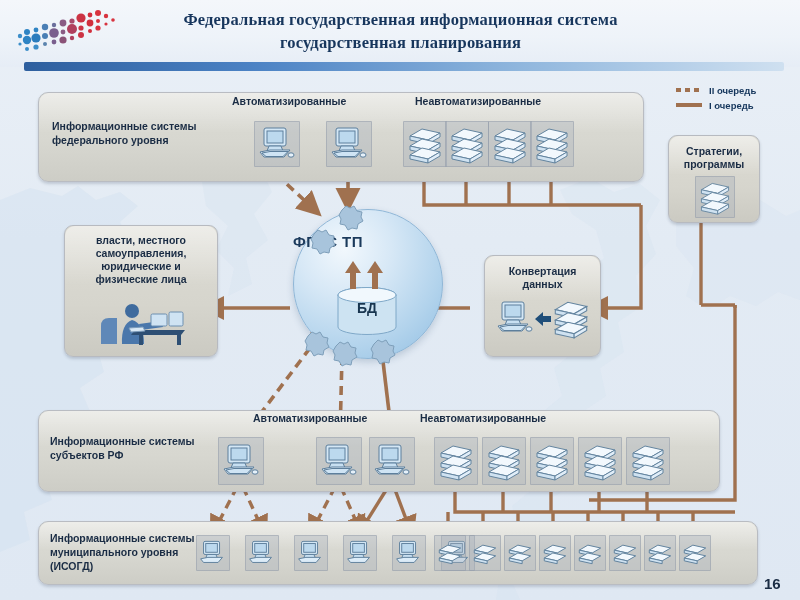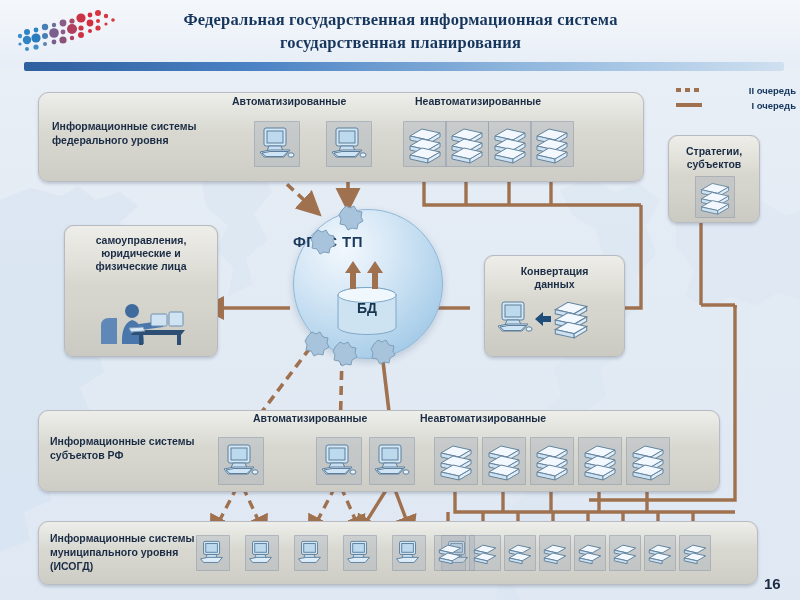--- a/index.html
+++ b/index.html
@@ -19,21 +19,21 @@
     background:linear-gradient(180deg,#f4f7fb 0%,#eef3f9 55%,#e6edf6 100%);}
   .hdr-title{position:absolute;left:128px;top:8px;width:545px;text-align:center;
     color:#17365d;font-family:"Liberation Serif","DejaVu Serif",serif;
     font-size:16.5px;font-weight:bold;line-height:23px;letter-spacing:.2px;}
   .hdr-bar{position:absolute;left:24px;top:62px;width:760px;height:9px;border-radius:2px;
     background:linear-gradient(90deg,#2e5f9e 0%,#4b82c4 30%,#8fb6dd 65%,#cfe0f0 100%);}
   .logo{position:absolute;left:8px;top:6px;width:112px;height:52px;}
 
   
   .legend{position:absolute;left:676px;top:84px;width:120px;}
-  .lg-row{display:flex;align-items:center;height:12px;margin-bottom:3px;justify-content:space-between;}
+  .lg-row{display:flex;align-items:center;height:12px;margin-bottom:3px;}
   .lg-dash{width:26px;height:4px;margin-right:7px;
     background:repeating-linear-gradient(90deg,#a0714f 0 5px,transparent 5px 9px);}
   .lg-solid{width:26px;height:4px;margin-right:7px;background:#a0714f;}
   .lg-txt{font-size:9.5px;color:#15365c;font-weight:bold;white-space:nowrap;}
 
   
   .panel{position:absolute;border-radius:10px;
     background:linear-gradient(180deg,#dcdcd5 0%,#d7d7d0 55%,#cdcdc6 100%);
     border:1px solid #b9bcc2;
     box-shadow:0 2px 3px rgba(60,75,95,.22);}
@@ -311,21 +311,21 @@
           <path d="M6 33 l18 4 v4 l-18 -4 z" fill="#cfe2f1"></path>
         <path d="M24 37 l12 -7 v4 l-12 7 z" fill="#e0edf8"></path>
       </g>
     </svg>
   </div>
 
   <div class="card" style="left:656px;top:135px;width:90px;height:86px;">
     <div class="panel-hl"></div>
     <div class="card-title" style="top:9px;">
       <div>Стратегии,</div>
-      <div>субъектов</div>
+      <div>программы</div>
     </div>
     <div class="tile" style="left:26px;top:40px;width:38px;height:40px;">
       <svg viewBox="0 0 42 44" width="38" height="40">
         <g stroke="#63849f" stroke-width="1">
           <path d="M6 14 l12 -7 l18 4 l-12 7 z" fill="#f2f8fd"></path>
             <path d="M6 14 l18 4 v4 l-18 -4 z" fill="#cfe2f1"></path>
           <path d="M24 18 l12 -7 v4 l-12 7 z" fill="#e0edf8"></path>
           <path d="M6 24 l12 -7 l18 4 l-12 7 z" fill="#f2f8fd"></path>
             <path d="M6 24 l18 4 v4 l-18 -4 z" fill="#cfe2f1"></path>
           <path d="M24 28 l12 -7 v4 l-12 7 z" fill="#e0edf8"></path>
@@ -333,20 +333,21 @@
             <path d="M6 33 l18 4 v4 l-18 -4 z" fill="#cfe2f1"></path>
           <path d="M24 37 l12 -7 v4 l-12 7 z" fill="#e0edf8"></path>
         </g>
       </svg>
     </div>
   </div>
 
   <div class="card" style="left:52px;top:225px;width:152px;height:130px;">
     <div class="panel-hl"></div>
     <div class="card-title" style="top:8px;">
+      <div>власти, местного</div>
       <div>самоуправления,</div>
       <div>юридические и</div>
       <div>физические лица</div>
     </div>
     <svg style="position:absolute;left:30px;top:72px;" width="96" height="50" viewBox="0 0 96 50">
       <g>
         <path d="M6 46 v-18 q0-8 8-8 h8 v26 z" fill="#5f88b8"></path>
         <circle cx="37" cy="13" r="7" fill="#3f6b9e"></circle>
         <path d="M27 46 q-1-20 10-24 q12 3 12 24 z" fill="#4a77ab"></path>
         <path d="M44 26 l22 -3 l2 6 l-22 3 z" fill="#4a77ab"></path>
@@ -379,21 +380,21 @@
   <svg style="position:absolute;left:286px;top:202px;" width="166" height="166" viewBox="0 0 166 166">
     <g fill="#a8c4dc" stroke="#7e9fba" stroke-width="1">
       <path d="M28 32 l4-4 4 2 4-2 3 5 5 1 -1 5 2 4 -5 3 -1 5 -5 -1 -4 2 -3 -5 -5 -1 1 -5 -2 -4z"></path>
       <path d="M56 8 l4-4 4 2 4-2 3 5 5 1 -1 5 2 4 -5 3 -1 5 -5 -1 -4 2 -3 -5 -5 -1 1 -5 -2 -4z"></path>
       <path d="M22 134 l4-4 4 2 4-2 3 5 5 1 -1 5 2 4 -5 3 -1 5 -5 -1 -4 2 -3 -5 -5 -1 1 -5 -2 -4z"></path>
       <path d="M50 144 l4-4 4 2 4-2 3 5 5 1 -1 5 2 4 -5 3 -1 5 -5 -1 -4 2 -3 -5 -5 -1 1 -5 -2 -4z"></path>
       <path d="M88 142 l4-4 4 2 4-2 3 5 5 1 -1 5 2 4 -5 3 -1 5 -5 -1 -4 2 -3 -5 -5 -1 1 -5 -2 -4z"></path>
     </g>
   </svg>
 
-  <div class="card" style="left:472px;top:255px;width:115px;height:100px;padding-left:24px;">
+  <div class="card" style="left:472px;top:255px;width:115px;height:100px;">
     <div class="panel-hl"></div>
     <div class="card-title" style="top:9px;">
       <div>Конвертация</div>
       <div>данных</div>
     </div>
     <svg style="position:absolute;left:8px;top:38px;" width="44" height="48" viewBox="0 0 44 44">
       <g stroke="#5d7f9c" stroke-width="1" fill="#d4e7f5">
         <rect x="9" y="6" width="22" height="18" rx="2"></rect>
           <rect x="12" y="9" width="16" height="12" fill="#bcd9ee"></rect>
         <path d="M14 24 h12 l2 5 h-16 z" fill="#c8e0f2"></path>

